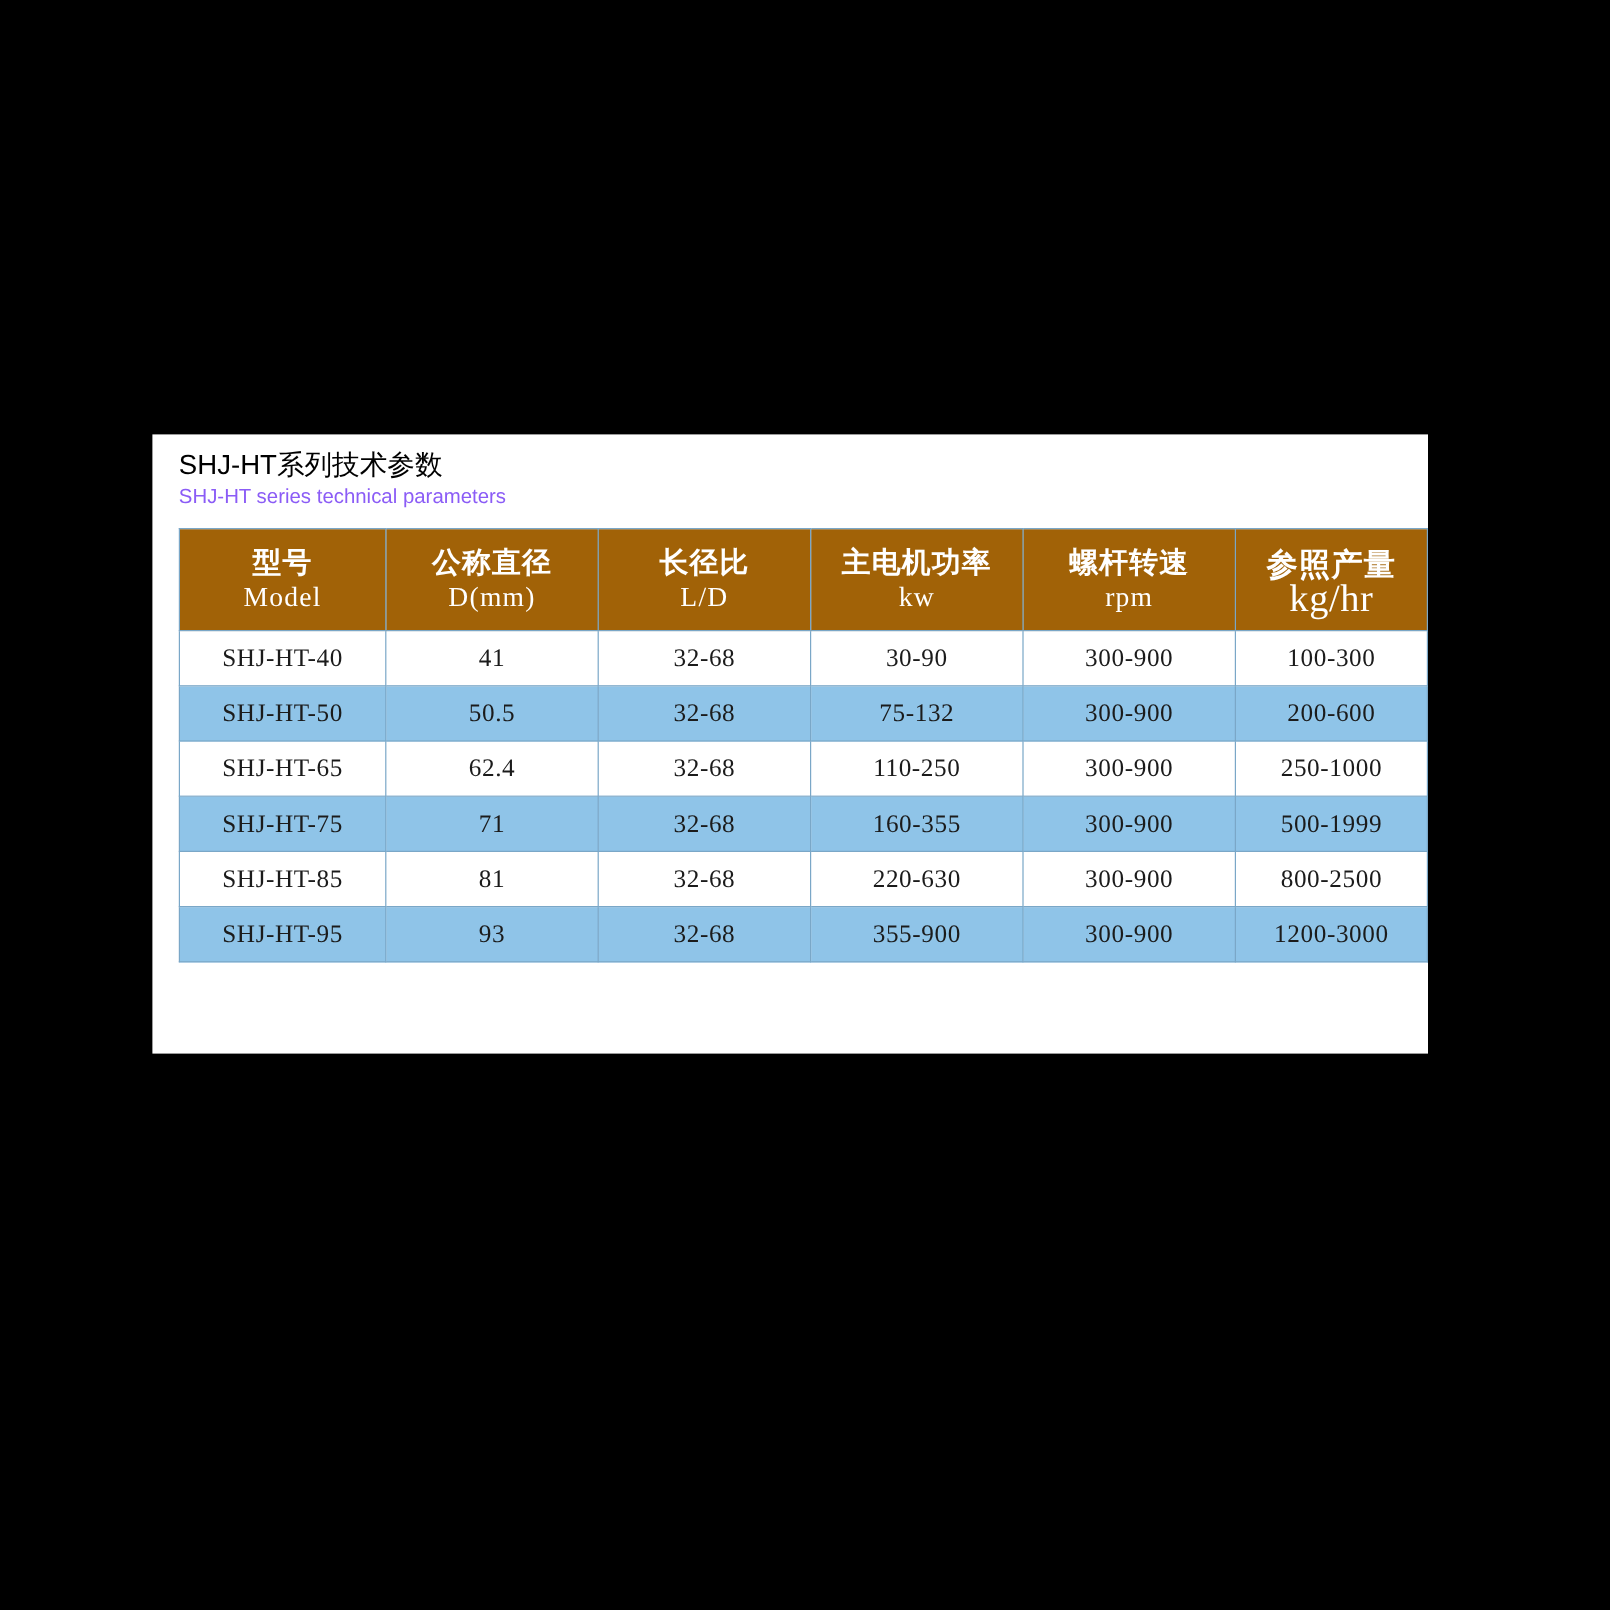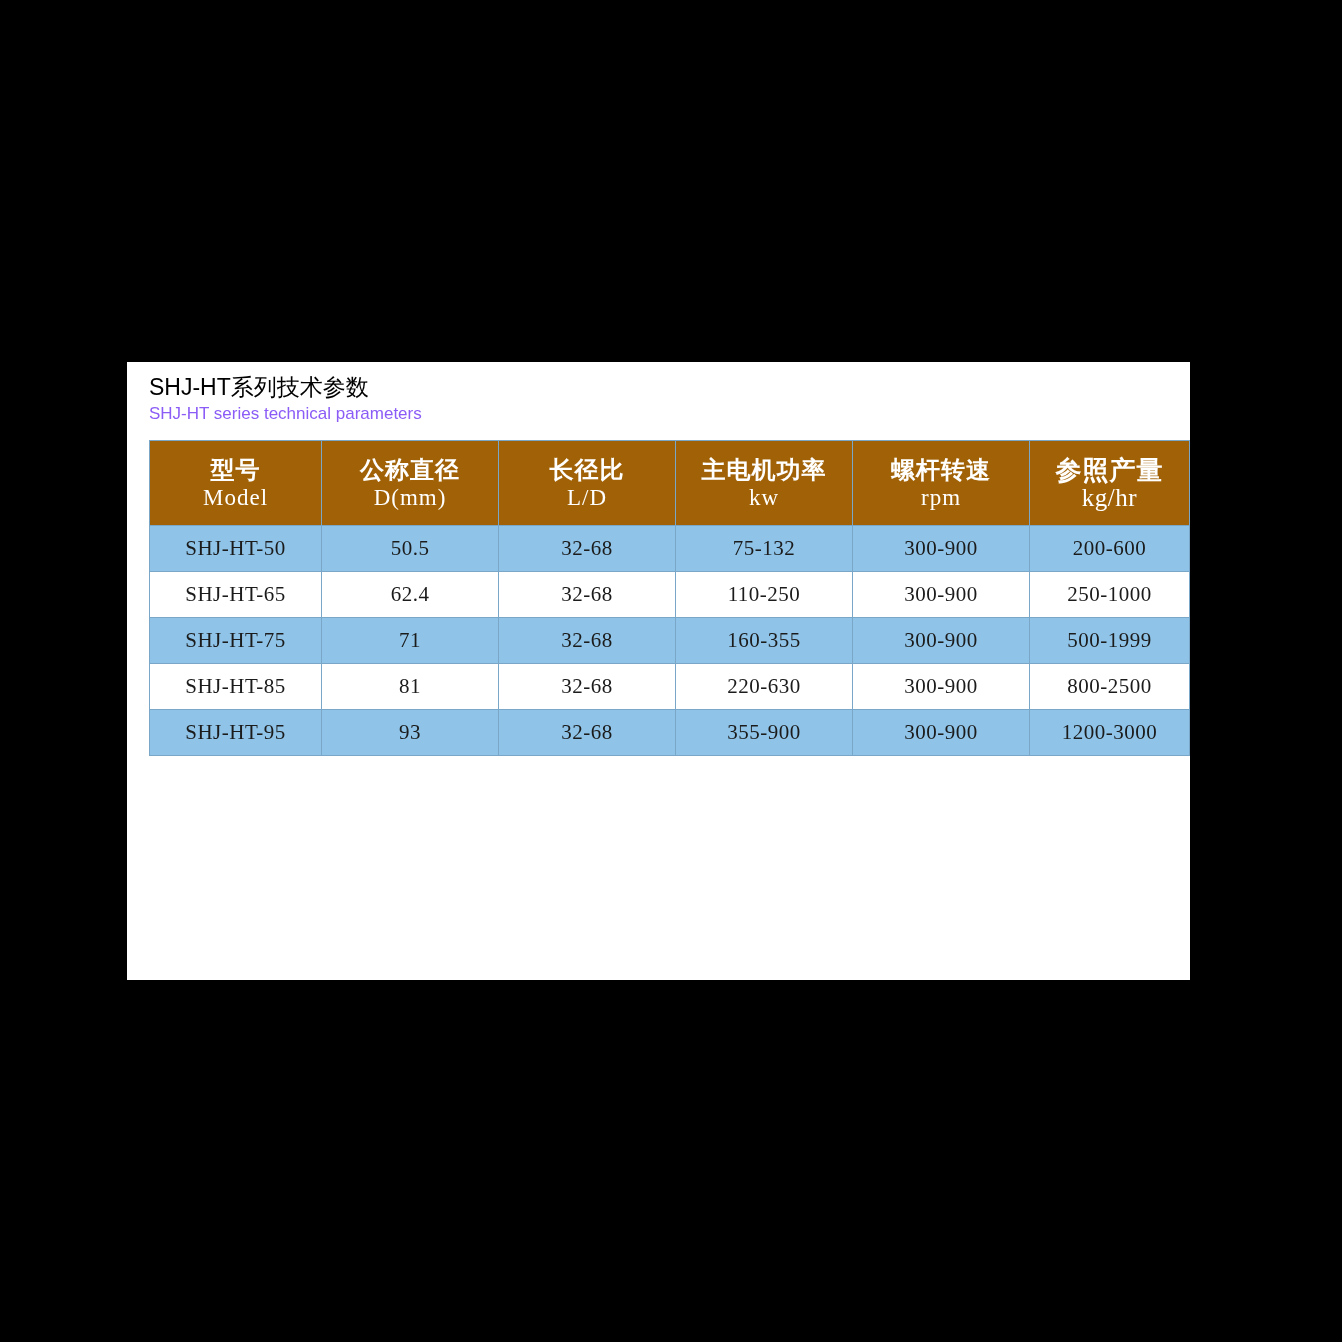--- a/index.html
+++ b/index.html
@@ -11,21 +11,21 @@
     width: 1342px;
     height: 1342px;
     overflow: hidden;
     font-family: "Liberation Serif", serif;
   }
   .page {
     position: absolute;
     left: 127px;
     top: 362px;
     width: 1063px;
-    height: 618px;
+    height: 516px;
     background: #ffffff;
     box-sizing: border-box;
   }
   .titles {
     padding: 10px 0 0 22px;
   }
   .title-cn {
     font-family: "Liberation Sans", sans-serif;
     font-size: 23px;
     color: #000000;
@@ -65,21 +65,21 @@
     line-height: 30px;
     letter-spacing: 1px;
   }
   .hdr-en {
     font-family: "Liberation Serif", serif;
     font-size: 23px;
     line-height: 26px;
     letter-spacing: 1px;
   }
   .hdr-big .hdr-cn { font-size: 26px; }
-  .hdr-big .hdr-en { font-size: 25px; letter-spacing: 0.5px; }
+  .hdr-big .hdr-en { font-size: 32px; letter-spacing: 0.5px; }
   tbody tr { height: 46px; }
   tbody td {
     font-family: "Liberation Serif", serif;
     font-size: 21px;
     color: #1b1b1b;
     letter-spacing: 0.5px;
   }
   tbody tr.odd td { background: #ffffff; }
   tbody tr.even td { background: #8fc4e8; }
   
@@ -131,20 +131,28 @@
           <div class="hdr-cn">螺杆转速</div>
           <div class="hdr-en">rpm</div>
         </th>
         <th class="hdr-big">
           <div class="hdr-cn">参照产量</div>
           <div class="hdr-en">kg/hr</div>
         </th>
       </tr>
     </thead>
     <tbody>
+      <tr class="odd">
+        <td>SHJ-HT-40</td>
+        <td>41</td>
+        <td>32-68</td>
+        <td>30-90</td>
+        <td>300-900</td>
+        <td>100-300</td>
+      </tr>
       <tr class="even">
         <td>SHJ-HT-50</td>
         <td>50.5</td>
         <td>32-68</td>
         <td>75-132</td>
         <td>300-900</td>
         <td>200-600</td>
       </tr>
       <tr class="odd">
         <td>SHJ-HT-65</td>

